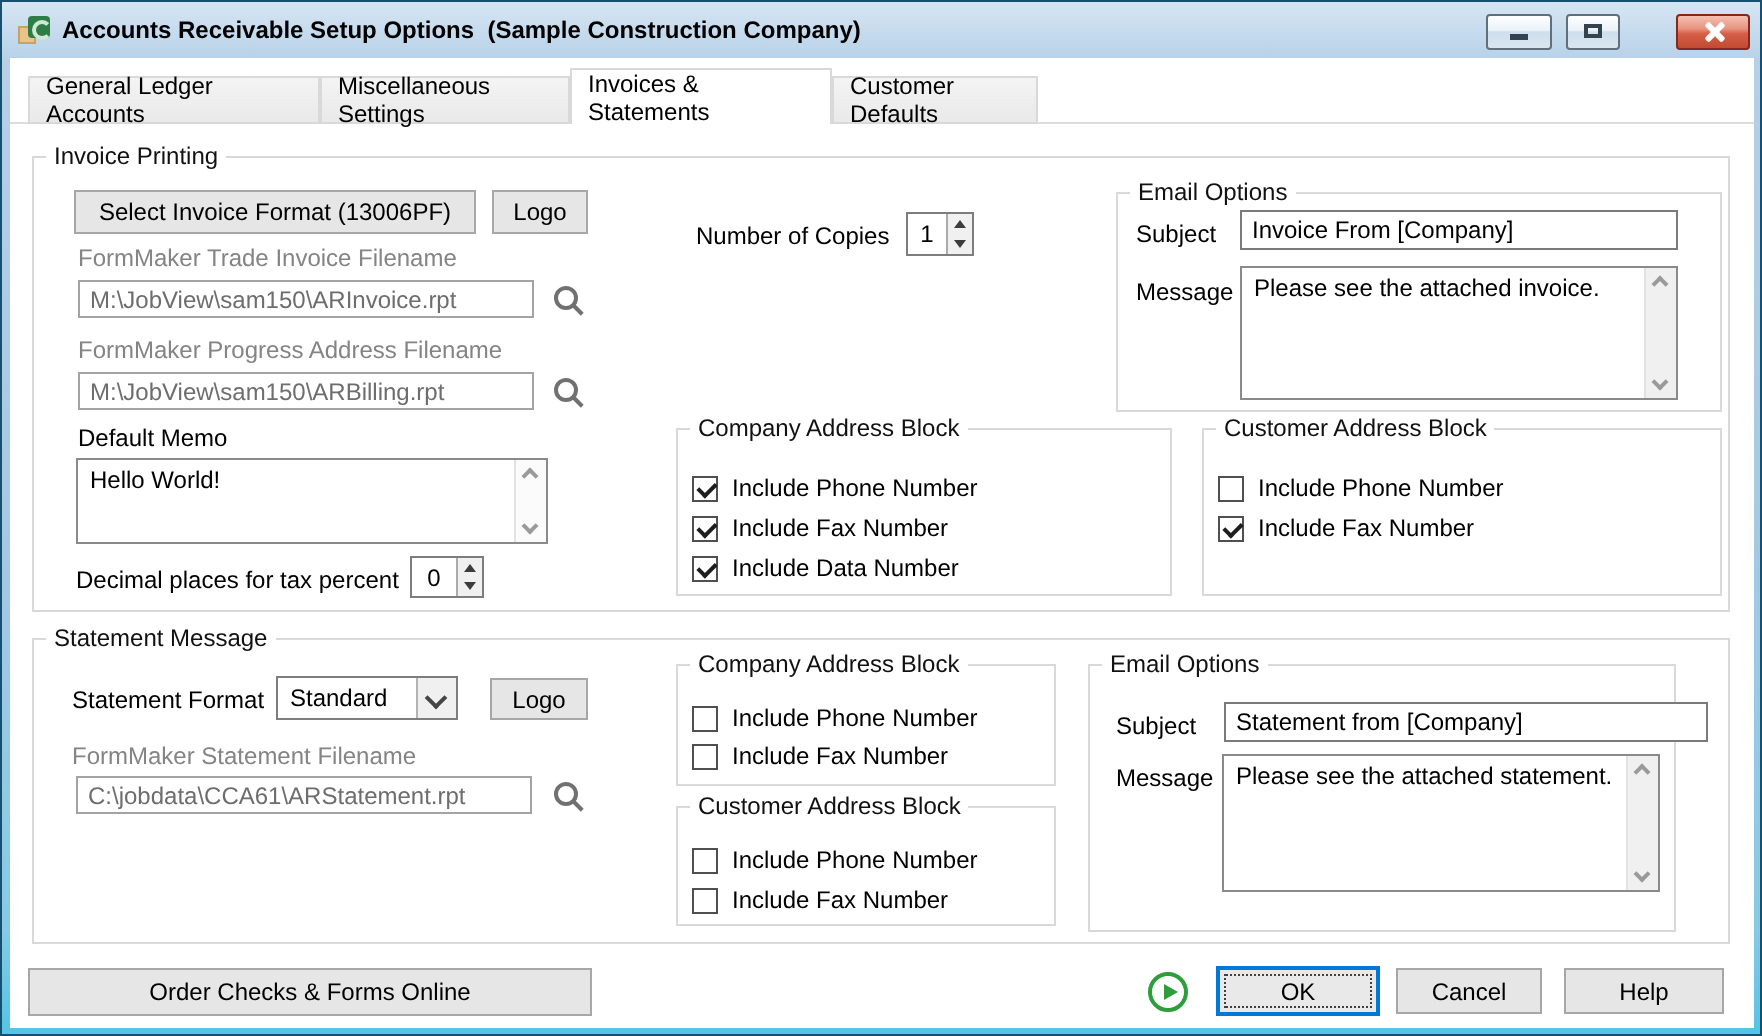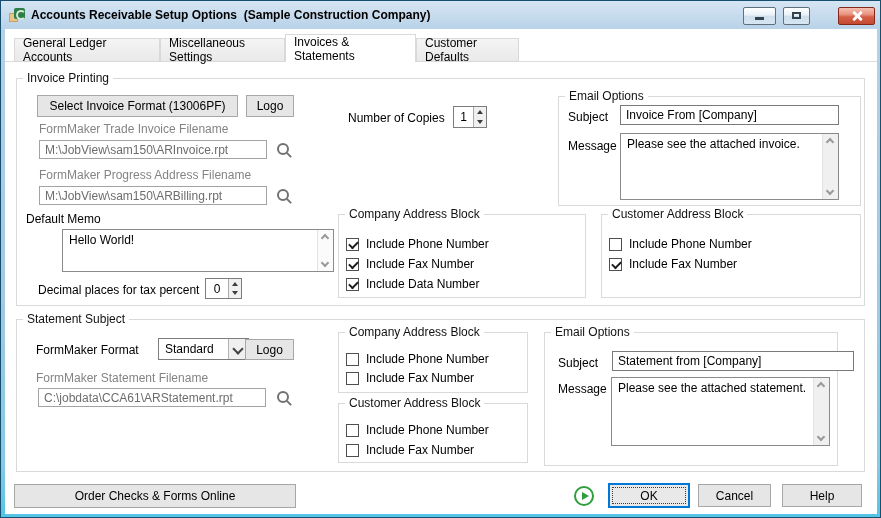--- a/index.html
+++ b/index.html
@@ -122,22 +122,22 @@
   <div class="btn" style="left:245px;top:94px;width:48px;height:22px;">Logo</div>
 
   <div class="lbl gray" style="left:38px;top:121px;">FormMaker Trade Invoice Filename</div>
   <div class="field pathtext" style="left:38px;top:139px;width:228px;height:19px;">M:\JobView\sam150\ARInvoice.rpt</div>
   <div class="mag" style="left:276px;top:142px;"></div>
 
   <div class="lbl gray" style="left:38px;top:167px;">FormMaker Progress Address Filename</div>
   <div class="field pathtext" style="left:38px;top:185px;width:228px;height:19px;">M:\JobView\sam150\ARBilling.rpt</div>
   <div class="mag" style="left:276px;top:188px;"></div>
 
-  <div class="lbl" style="left:25px;top:211px;">Default Memo</div>
-  <div class="tarea" style="left:37px;top:228px;width:272px;height:43px;margin-left:24px;">
+  <div class="lbl" style="left:38px;top:211px;">Default Memo</div>
+  <div class="tarea" style="left:37px;top:228px;width:236px;height:43px;">
     <div class="txt">Hello World!</div>
     <div class="sbar" style="background:#fbfbfb;">
         <span class="chev up"></span>
         <span class="chev dn"></span>
       </div>
   </div>
 
   <div class="lbl" style="left:37px;top:282px;">Decimal places for tax percent</div>
   <div class="spin" style="left:204px;top:277px;width:37px;height:21px;">
     <span class="val">0</span>
@@ -192,25 +192,25 @@
   <div class="cb" style="left:608px;top:236px;">
     <span class="box"></span>
       <span>Include Phone Number</span>
   </div>
   <div class="cb checked" style="left:608px;top:256px;">
     <span class="box"></span>
       <span>Include Fax Number</span>
   </div>
 
   <div class="grp" style="left:15px;top:318px;width:849px;height:153px;">
-    <span class="glabel">Statement Subject</span>
-  </div>
-
-  <div class="lbl" style="left:35px;top:342px;">FormMaker Format</div>
-  <div class="combo" style="left:137px;top:337px;width:91px;height:22px;margin-left:20px;">
+    <span class="glabel">Statement Message</span>
+  </div>
+
+  <div class="lbl" style="left:35px;top:342px;">Statement Format</div>
+  <div class="combo" style="left:137px;top:337px;width:91px;height:22px;">
     <span class="cval">Standard</span>
     <span class="drop"></span>
   </div>
   <div class="btn" style="left:244px;top:338px;width:49px;height:21px;">Logo</div>
 
   <div class="lbl gray" style="left:35px;top:370px;">FormMaker Statement Filename</div>
   <div class="field pathtext" style="left:37px;top:387px;width:228px;height:19px;">C:\jobdata\CCA61\ARStatement.rpt</div>
   <div class="mag" style="left:276px;top:390px;"></div>
 
   <div class="grp" style="left:337px;top:331px;width:190px;height:61px;">

